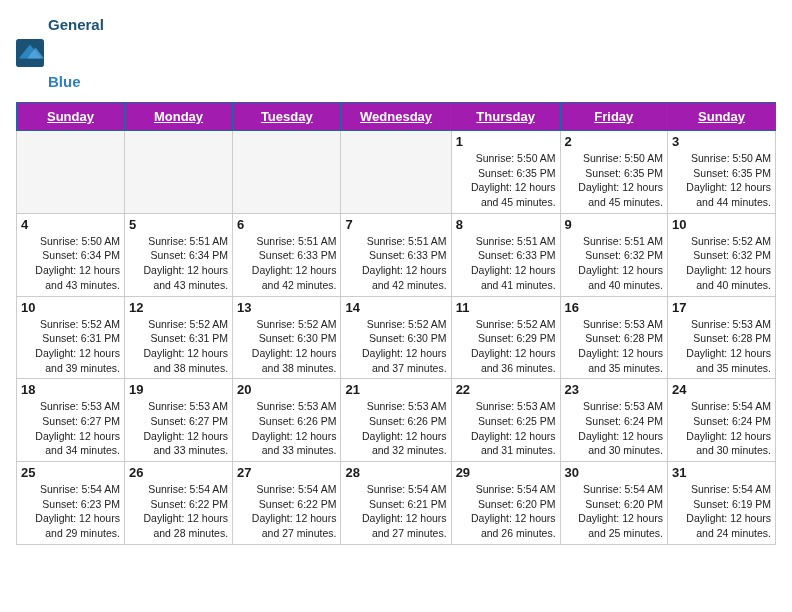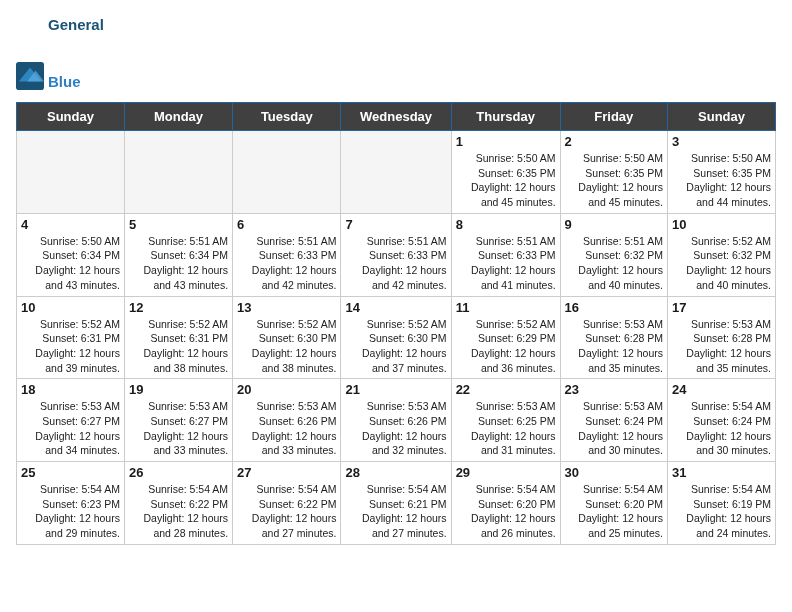--- a/index.html
+++ b/index.html
@@ -11,21 +11,21 @@
       padding: 16px;
     }
     .header {
       display: flex;
       justify-content: space-between;
       align-items: flex-start;
       margin-bottom: 12px;
     }
     .logo {
       display: flex;
-      align-items: flex-end;
+      align-items: center;
     }
     .logo-icon {
       width: 28px;
       height: 28px;
       margin-right: 4px;
     }
     .title-block {
       text-align: right;
     }
     .title-block h1 {
@@ -37,27 +37,28 @@
       font-size: 18px;
       font-weight: normal;
       color: #333;
     }
     .calendar {
       width: 100%;
       border-collapse: collapse;
       font-size: 11px;
     }
     .calendar thead tr th {
-      background: #404040;
+      background: #a21caf;
       color: #fff;
       padding: 6px 4px;
       text-align: center;
       font-size: 13px;
       font-weight: bold;
       border: 1px solid #2165a0;
+      text-decoration: underline;
     }
     .calendar tbody tr td {
       border: 1px solid #ccc;
       vertical-align: top;
       padding: 3px 4px;
       width: 113px;
       min-height: 80px;
       background: #fff;
     }
     .calendar tbody tr td.empty {

